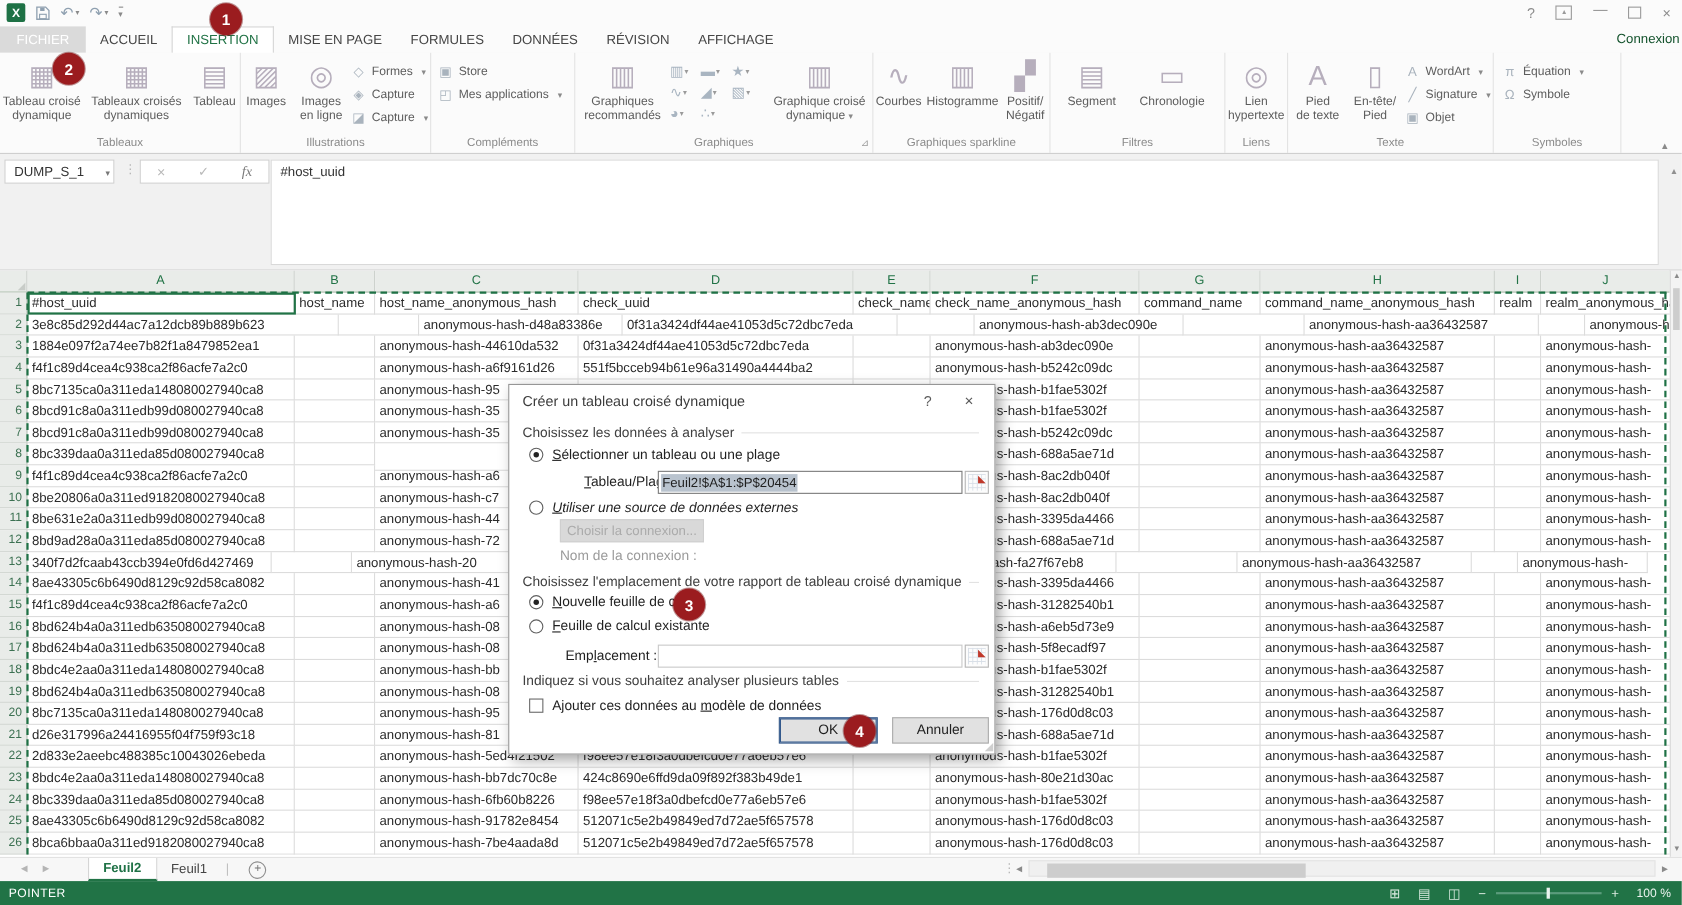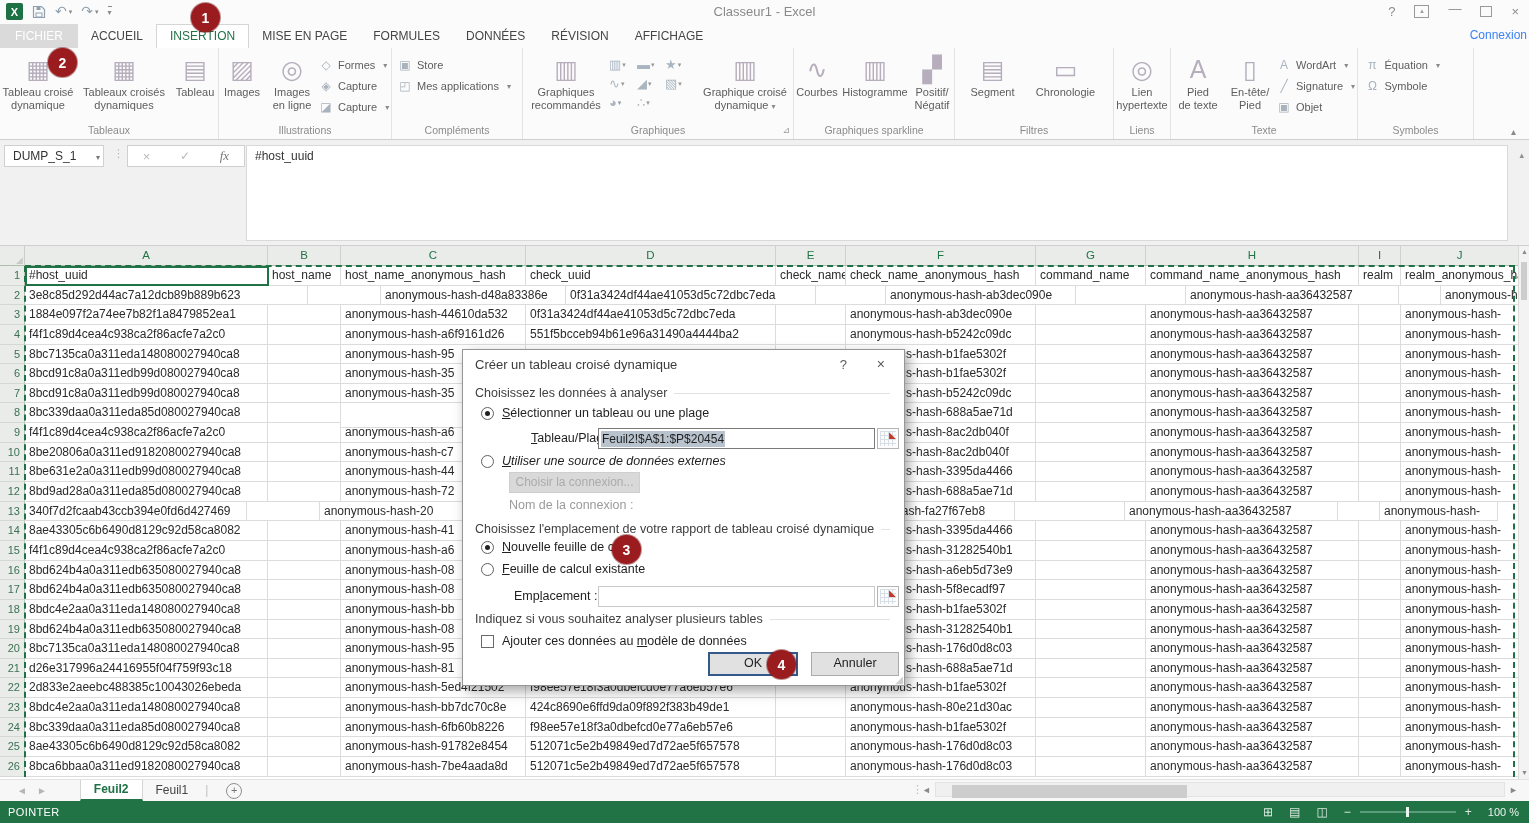--- a/index.html
+++ b/index.html
@@ -18,21 +18,21 @@
   .wbtns{position:absolute;right:10px;top:3px;display:flex;gap:19px;align-items:center;color:#8c8c8c;font-size:13px;height:16px;}
   .ribopt{width:13px;height:11px;border:1px solid #9a9a9a;font-size:7px;display:flex;align-items:center;justify-content:center;color:#9a9a9a;}
   .restore{width:10px;height:9px;border:1px solid #9a9a9a;}
   .mindash{margin-top:-6px;}
 
   
   .tabsrow{position:absolute;left:0;top:24px;width:100%;height:24px;background:#fbfbfb;display:flex;}
   .tab{padding:0 13px;font-size:12px;line-height:24px;color:#454545;white-space:nowrap;}
   .tab.file{background:#dadada;color:#fff;padding:0 15px;}
   .tab.active{background:#fff;color:#217346;border:1px solid #d5d5d5;border-bottom:none;line-height:23px;}
-  .connexion{position:absolute;right:2px;top:28px;font-size:12px;color:#3b82f6;}
+  .connexion{position:absolute;right:2px;top:28px;font-size:12px;color:#14532d;}
 
   
   .ribbon{position:absolute;left:0;top:48px;width:100%;height:92px;background:#fbfbfb;
           border-bottom:1px solid #cfcfcf;display:flex;box-sizing:border-box;}
   .rgroup{position:relative;height:100%;border-right:1px solid #e3e3e3;flex:none;}
   .ritems{position:absolute;left:0;top:2px;right:0;height:72px;display:flex;justify-content:center;gap:1px;}
   .rlarge{display:flex;flex-direction:column;align-items:center;padding-top:3px;flex:none;box-sizing:border-box;}
   .ricon{height:33px;font-size:25px;line-height:32px;color:#b6aebc;}
   .rlabel{font-size:11px;line-height:13px;color:#5d5d5d;text-align:center;white-space:nowrap;}
   .arr{font-size:8px;color:#8a8a8a;margin-left:3px;}
@@ -183,21 +183,20 @@
         <path d="M1.5 1.5h8l3 3v8h-11z" fill="none" stroke="#8fa0b0" stroke-width="1.2"></path>
         <rect x="4" y="8" width="6" height="4" fill="none" stroke="#8fa0b0"></rect>
         <rect x="4.5" y="2" width="4" height="3" fill="#8fa0b0"></rect>
       </svg>
       <span class="qic">↶</span>
         <span class="qarr">▾</span>
       <span class="qic">↷</span>
         <span class="qarr">▾</span>
       <span class="qcust">▾</span>
     </div>
-    <div class="wtitle">Classeur1 - Excel</div>
     <div class="wbtns">
       <span>?</span>
       <span class="ribopt">▴</span>
       <span class="mindash">—</span>
       <span class="restore"></span>
       <span>×</span>
     </div>
   </div>
 
   <div class="tabsrow" id="tabs">

